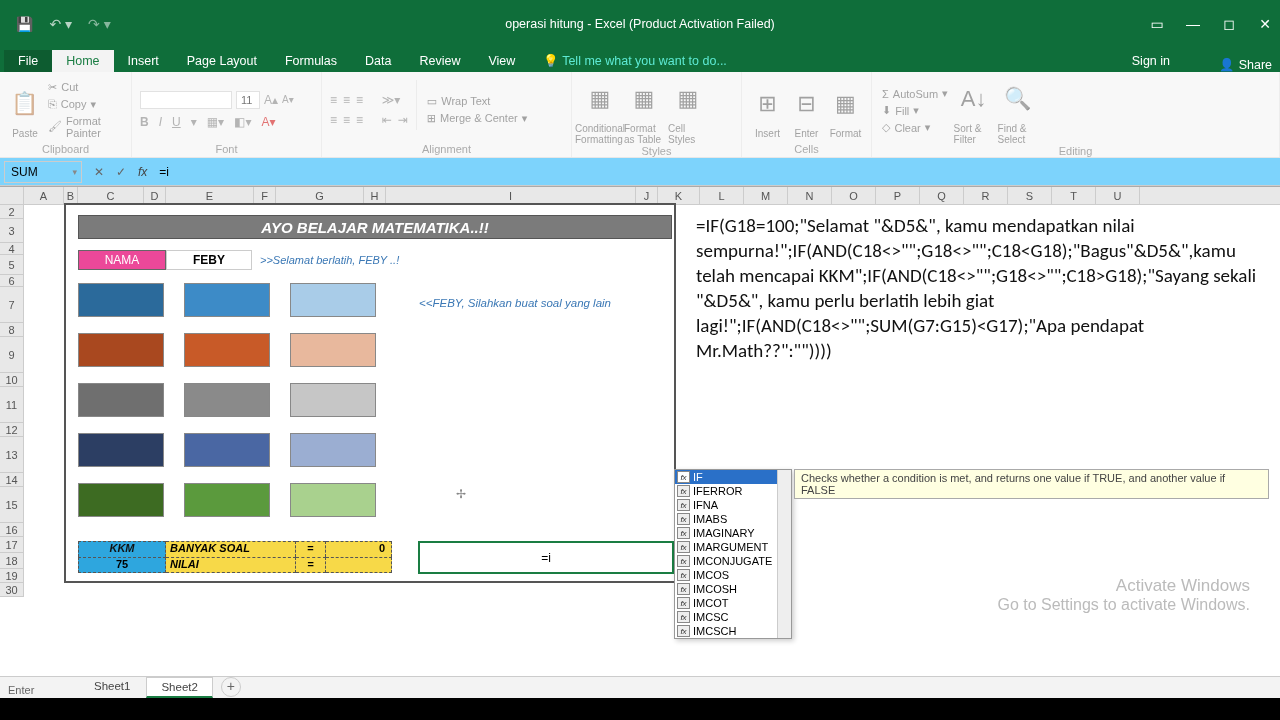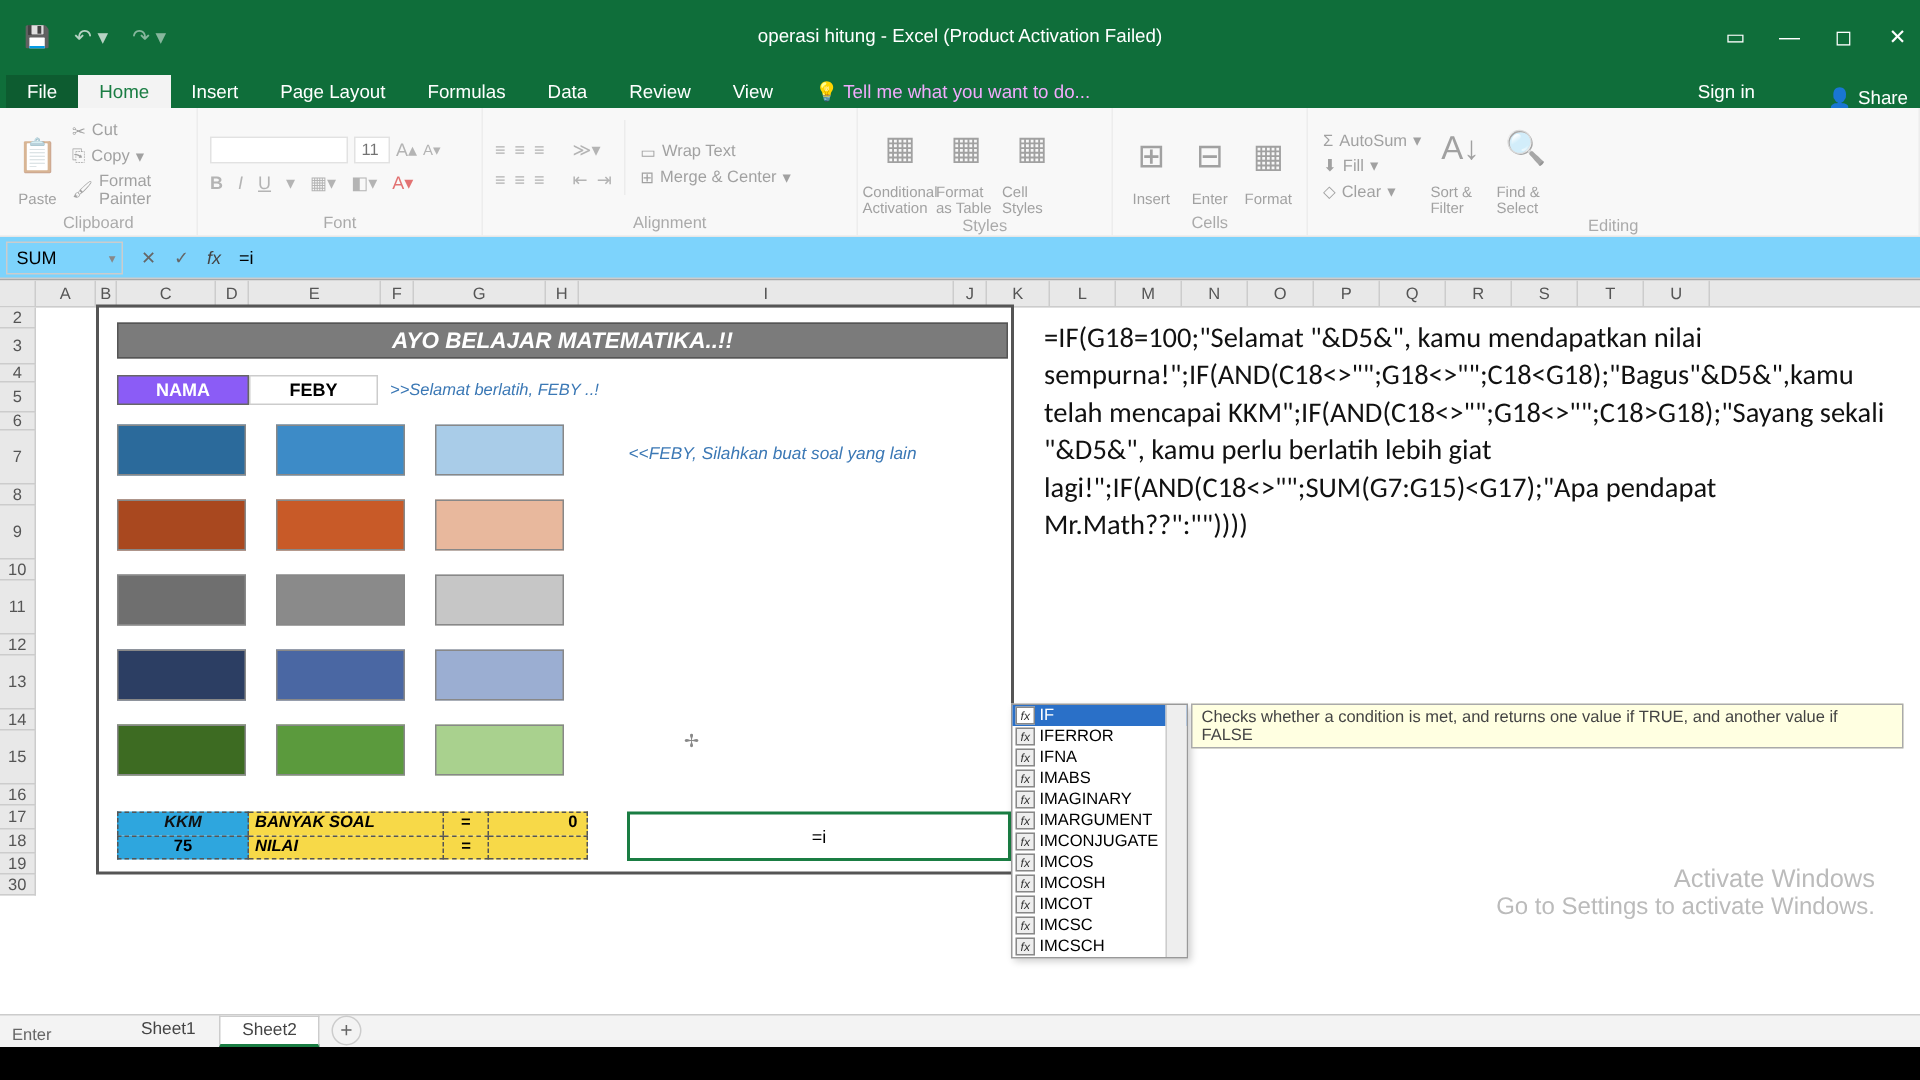--- a/index.html
+++ b/index.html
@@ -46,21 +46,21 @@
 .colheads { display: flex; height: 18px; background: #e8e8e8; border-bottom: 1px solid #ccc; }
 .corner { width: 24px; border-right: 1px solid #ccc; background: #e8e8e8; }
 .ch { border-right: 1px solid #ccc; font-size: 11px; color: #555; text-align: center; line-height: 18px; }
 .rowheads { position: absolute; left: 0; top: 18px; width: 24px; background: #e8e8e8; }
 .rh { border-bottom: 1px solid #ccc; border-right: 1px solid #ccc; font-size: 11px; color: #555; text-align: center; }
 .grid { position: absolute; left: 24px; top: 18px; right: 0; bottom: 0; }
 
 
 .title-banner { position: absolute; left: 54px; top: 10px; width: 594px; height: 24px; background: #7b7b7b; color: #fff; font-weight: bold; font-style: italic; text-align: center; line-height: 24px; font-size: 15px; border: 1px solid #555;}
 .nama-row { position: absolute; left: 54px; top: 45px; display: flex; }
-.nama-label { width: 88px; height: 20px; background: #8b5cf6; color: #fff; font-weight: bold; font-size: 12px; display:flex; align-items:center; justify-content:center; border:1px solid #666;}
+.nama-label { width: 88px; height: 20px; background: #ec4899; color: #fff; font-weight: normal; font-size: 12px; display:flex; align-items:center; justify-content:center; border:1px solid #666;}
 .nama-val { width: 86px; height: 20px; background: #fff; border: 1px solid #ccc; font-weight: bold; font-size: 12px; text-align: center; line-height: 18px;}
 .nama-hint { font-size: 11px; color: #3b78b5; font-style: italic; margin-left: 8px; line-height:20px;}
 .feby-hint { position: absolute; left: 395px; top: 92px; font-size: 11.5px; color: #3b78b5; font-style: italic; }
 .swatch-row { position: absolute; left: 54px; display: flex; gap: 20px; }
 .swatch { width: 86px; height: 34px; border: 1px solid #888;}
 .kkm-row { position:absolute; left:54px; top:336px; display:flex;}
 .kkm-cell { width:88px; height:16px; background:#2ea6de; color:#111; font-weight:bold; font-style:italic; font-size:11px; text-align:center; border-top:1px dashed #555; border-left:1px dashed #555; border-right:1px dashed #555;}
 .bs-cell { width:130px; height:16px; background:#f7d948; font-weight:bold; font-style:italic; font-size:11px; padding-left:4px; border-top:1px dashed #555; border-right:1px dashed #555;}
 .bs-eq { width:30px; height:16px; background:#f7d948; font-weight:bold; text-align:center; font-size:11px; border-top:1px dashed #555; border-right:1px dashed #555;}
 .bs-val { width:66px; height:16px; background:#f7d948; font-weight:bold; text-align:right; padding-right:6px; font-size:11px; border-top:1px dashed #555; border-right:1px dashed #555;}
@@ -117,21 +117,21 @@
 
   <div class="tabs">
     <div class="tab" style="background:#0d5c30;">File</div>
     <div class="tab active">Home</div>
     <div class="tab">Insert</div>
     <div class="tab">Page Layout</div>
     <div class="tab">Formulas</div>
     <div class="tab">Data</div>
     <div class="tab">Review</div>
     <div class="tab">View</div>
-    <div class="tab" style="color:#f0abfc;">💡 <span>Tell me what you want to do...</span></div>
+    <div class="tab" style="color:#5eead4;">💡 <span>Tell me what you want to do...</span></div>
     <div class="signin">Sign in</div>
     <div class="share">👤 <span>Share</span></div>
   </div>
 
   <div class="ribbon disabled">
     <div class="rgroup" style="width:132px">
       <div class="rgroup-body">
         <div class="r-icon big">
           <div class="r-btn-large">📋</div>
           <span>Paste</span>
@@ -174,21 +174,21 @@
           <div class="r-mini">▭ <span>Wrap Text</span></div>
           <div class="r-mini">⊞ <span>Merge &amp; Center</span> ▾</div>
         </div>
       </div>
       <div class="rgroup-label">Alignment</div>
     </div>
     <div class="rgroup" style="width:170px">
       <div class="rgroup-body">
         <div class="r-icon big">
             <div class="r-btn-large">▦</div>
-            <span>Conditional Activation</span>
+            <span>Conditional Formatting</span>
           </div>
         <div class="r-icon big">
             <div class="r-btn-large">▦</div>
             <span>Format as Table</span>
           </div>
         <div class="r-icon big">
             <div class="r-btn-large">▦</div>
             <span>Cell Styles</span>
           </div>
       </div>

